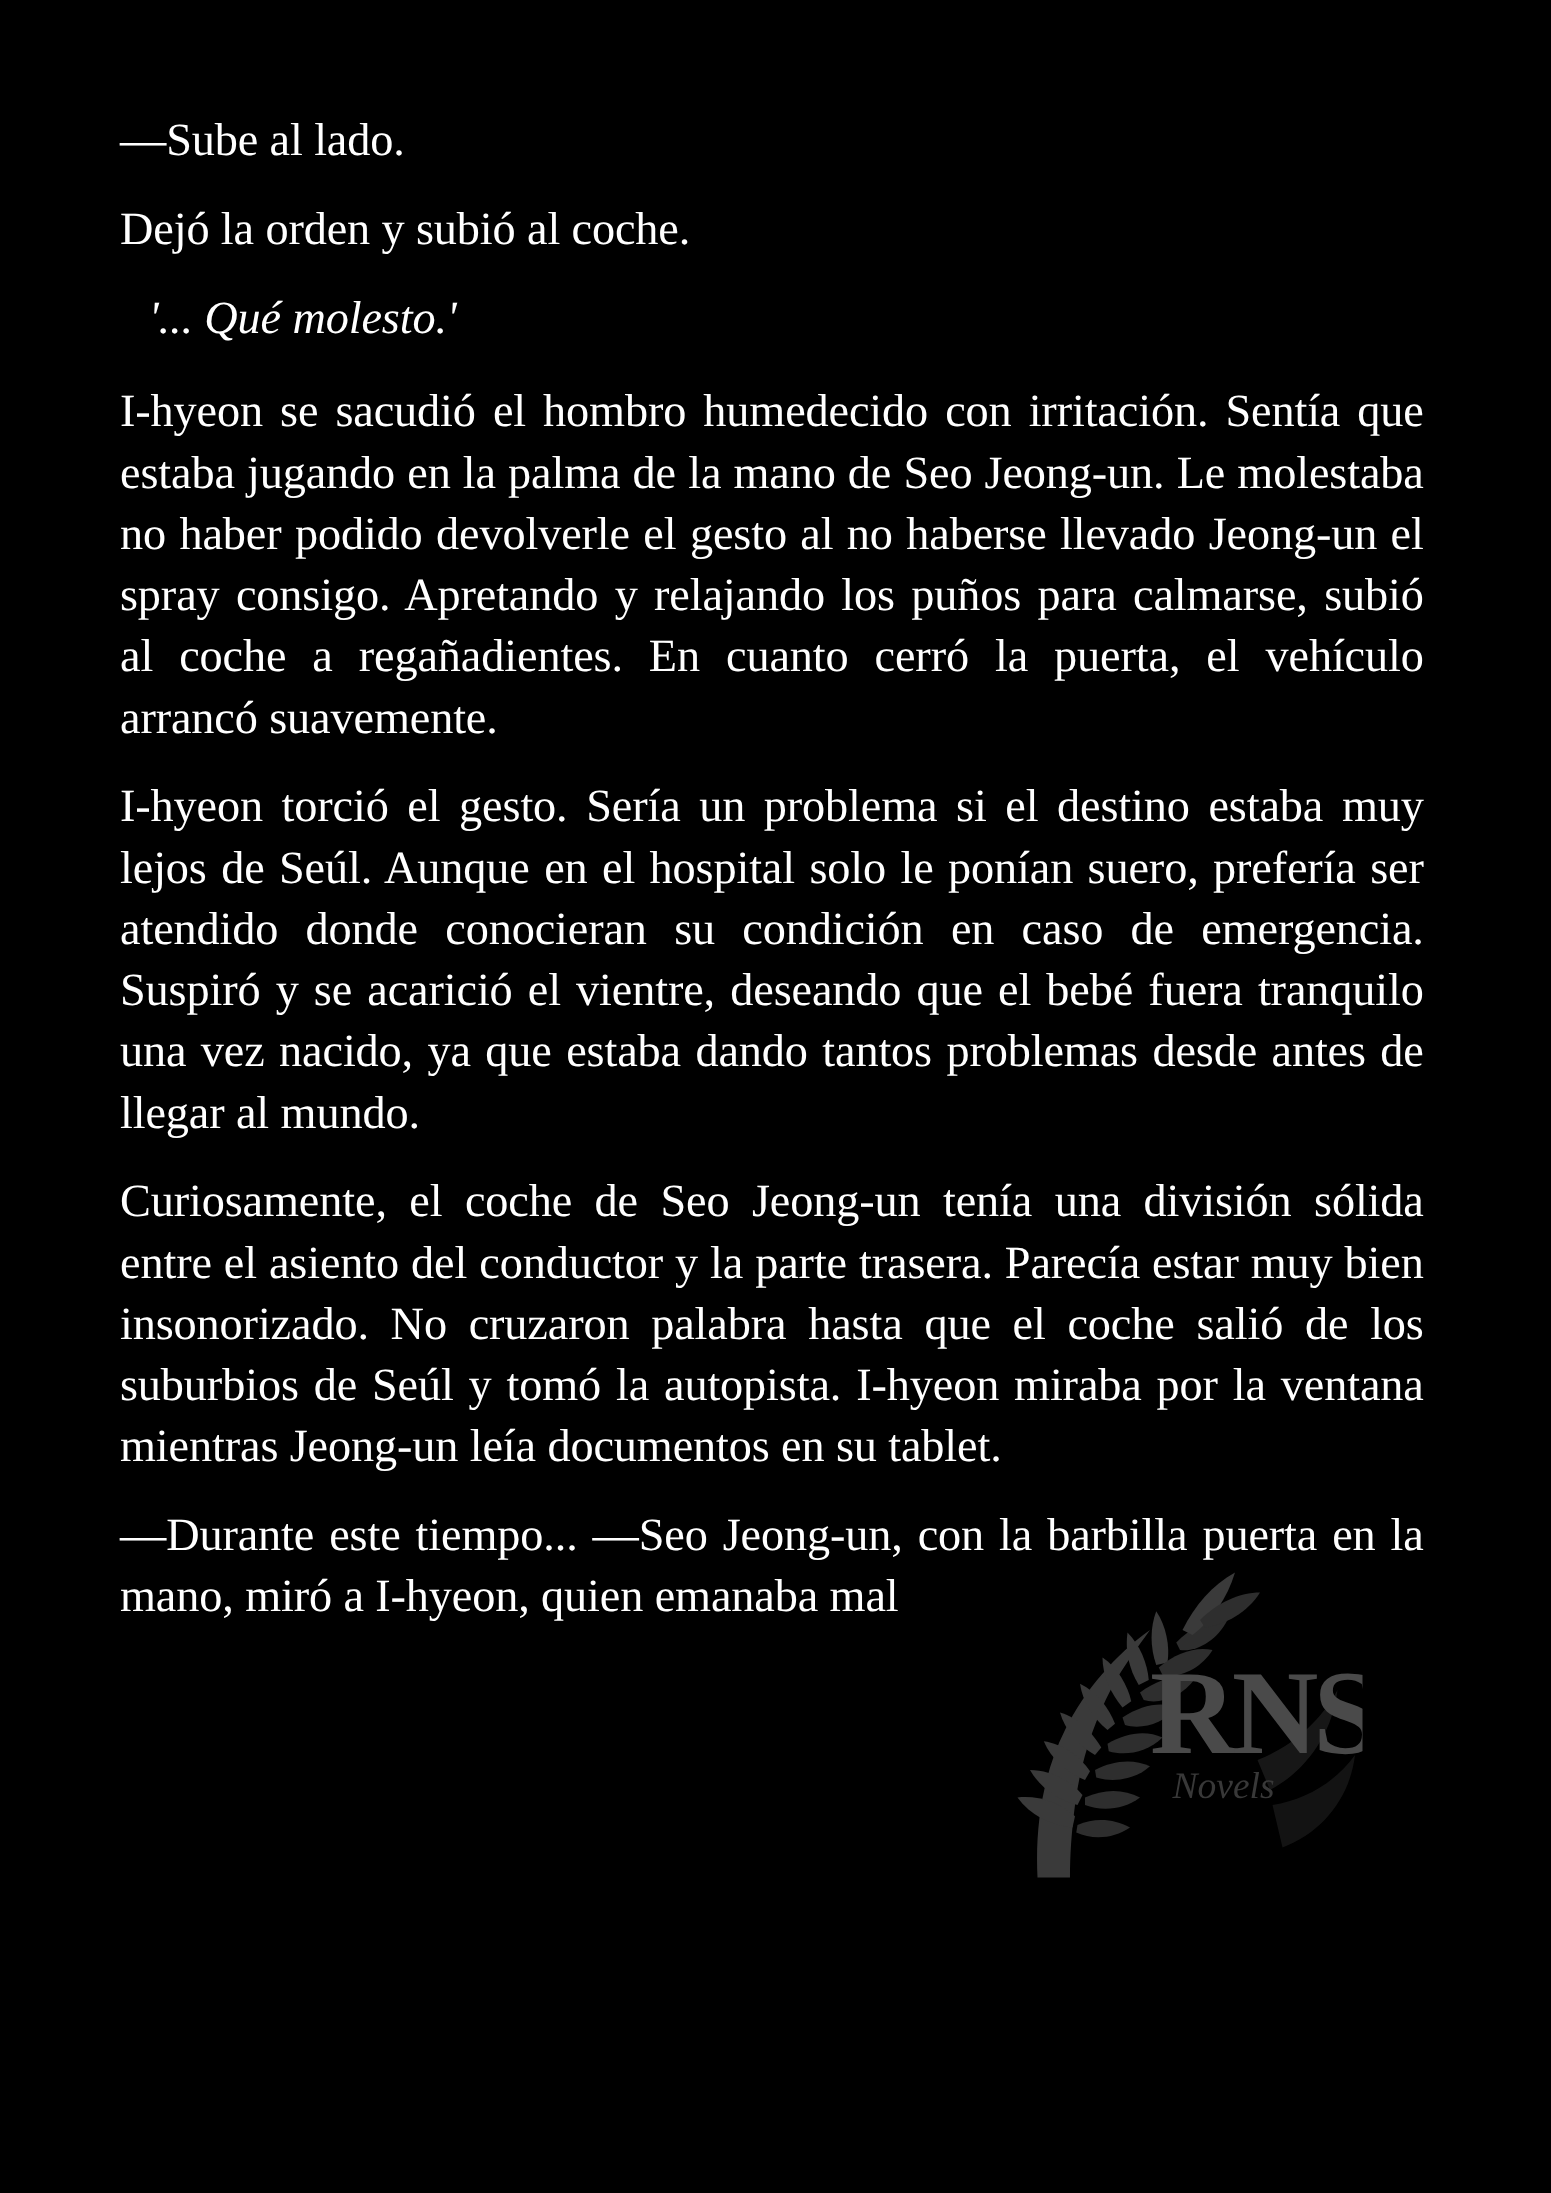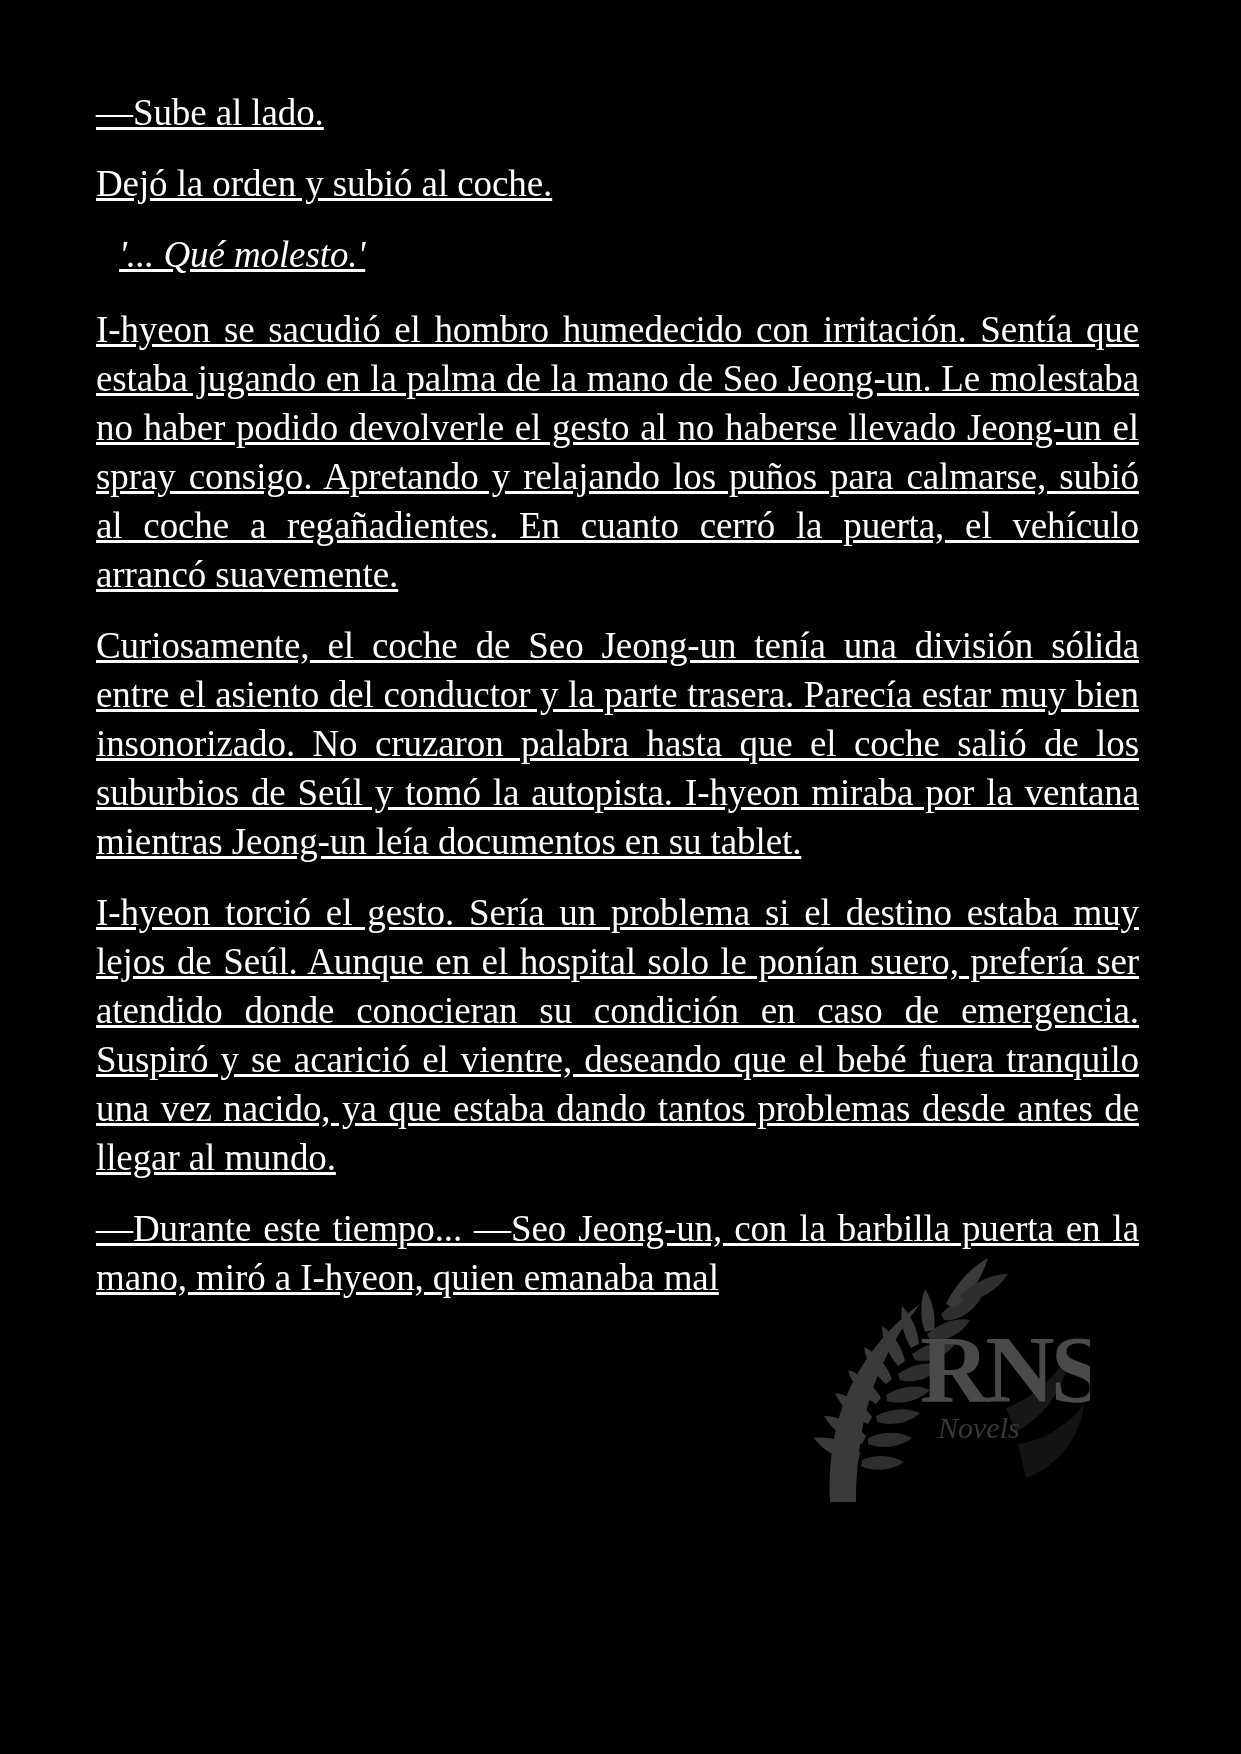--- a/index.html
+++ b/index.html
@@ -32,21 +32,20 @@
 
   .para {
     margin: 0 0 22px 0;
     font-size: 37px;
     line-height: 49px;
     text-align: justify;
     text-justify: inter-word;
     font-family: "Liberation Serif", "DejaVu Serif", serif;
     letter-spacing: -0.1px;
     word-spacing: 0px;
-    text-decoration: underline;
     -webkit-font-smoothing: antialiased;
   }
 
   
   .para.short {
     text-align: left;
   }
 
   .para.italic {
     font-style: italic;
@@ -99,23 +98,23 @@
   <div id="text-column">
 
     <p class="para short">—Sube al lado.</p>
 
     <p class="para short">Dejó la orden y subió al coche.</p>
 
     <p class="para italic gap-lg">'... Qué molesto.'</p>
 
     <p class="para">I-hyeon se sacudió el hombro humedecido con irritación. Sentía que estaba jugando en la palma de la mano de Seo Jeong-un. Le molestaba no haber podido devolverle el gesto al no haberse llevado Jeong-un el spray consigo. Apretando y relajando los puños para calmarse, subió al coche a regañadientes. En cuanto cerró la puerta, el vehículo arrancó suavemente.</p>
 
+    <p class="para">I-hyeon torció el gesto. Sería un problema si el destino estaba muy lejos de Seúl. Aunque en el hospital solo le ponían suero, prefería ser atendido donde conocieran su condición en caso de emergencia. Suspiró y se acarició el vientre, deseando que el bebé fuera tranquilo una vez nacido, ya que estaba dando tantos problemas desde antes de llegar al mundo.</p>
+
     <p class="para">Curiosamente, el coche de Seo Jeong-un tenía una división sólida entre el asiento del conductor y la parte trasera. Parecía estar muy bien insonorizado. No cruzaron palabra hasta que el coche salió de los suburbios de Seúl y tomó la autopista. I-hyeon miraba por la ventana mientras Jeong-un leía documentos en su tablet.</p>
-
-    <p class="para">I-hyeon torció el gesto. Sería un problema si el destino estaba muy lejos de Seúl. Aunque en el hospital solo le ponían suero, prefería ser atendido donde conocieran su condición en caso de emergencia. Suspiró y se acarició el vientre, deseando que el bebé fuera tranquilo una vez nacido, ya que estaba dando tantos problemas desde antes de llegar al mundo.</p>
 
     <p class="para">—Durante este tiempo... —Seo Jeong-un, con la barbilla puerta en la mano, miró a I-hyeon, quien emanaba mal</p>
 
   </div>
 
   <div id="watermark">
     <svg viewBox="0 0 320 300" xmlns="http://www.w3.org/2000/svg" aria-hidden="true">
 
       <g>
         <path class="wm-leaf" d="M60 290 C58 250 64 208 82 172 C98 140 122 112 150 92 C140 106 128 122 119 139 C104 168 94 200 90 232 C87 255 86 273 86 290 Z"></path>

